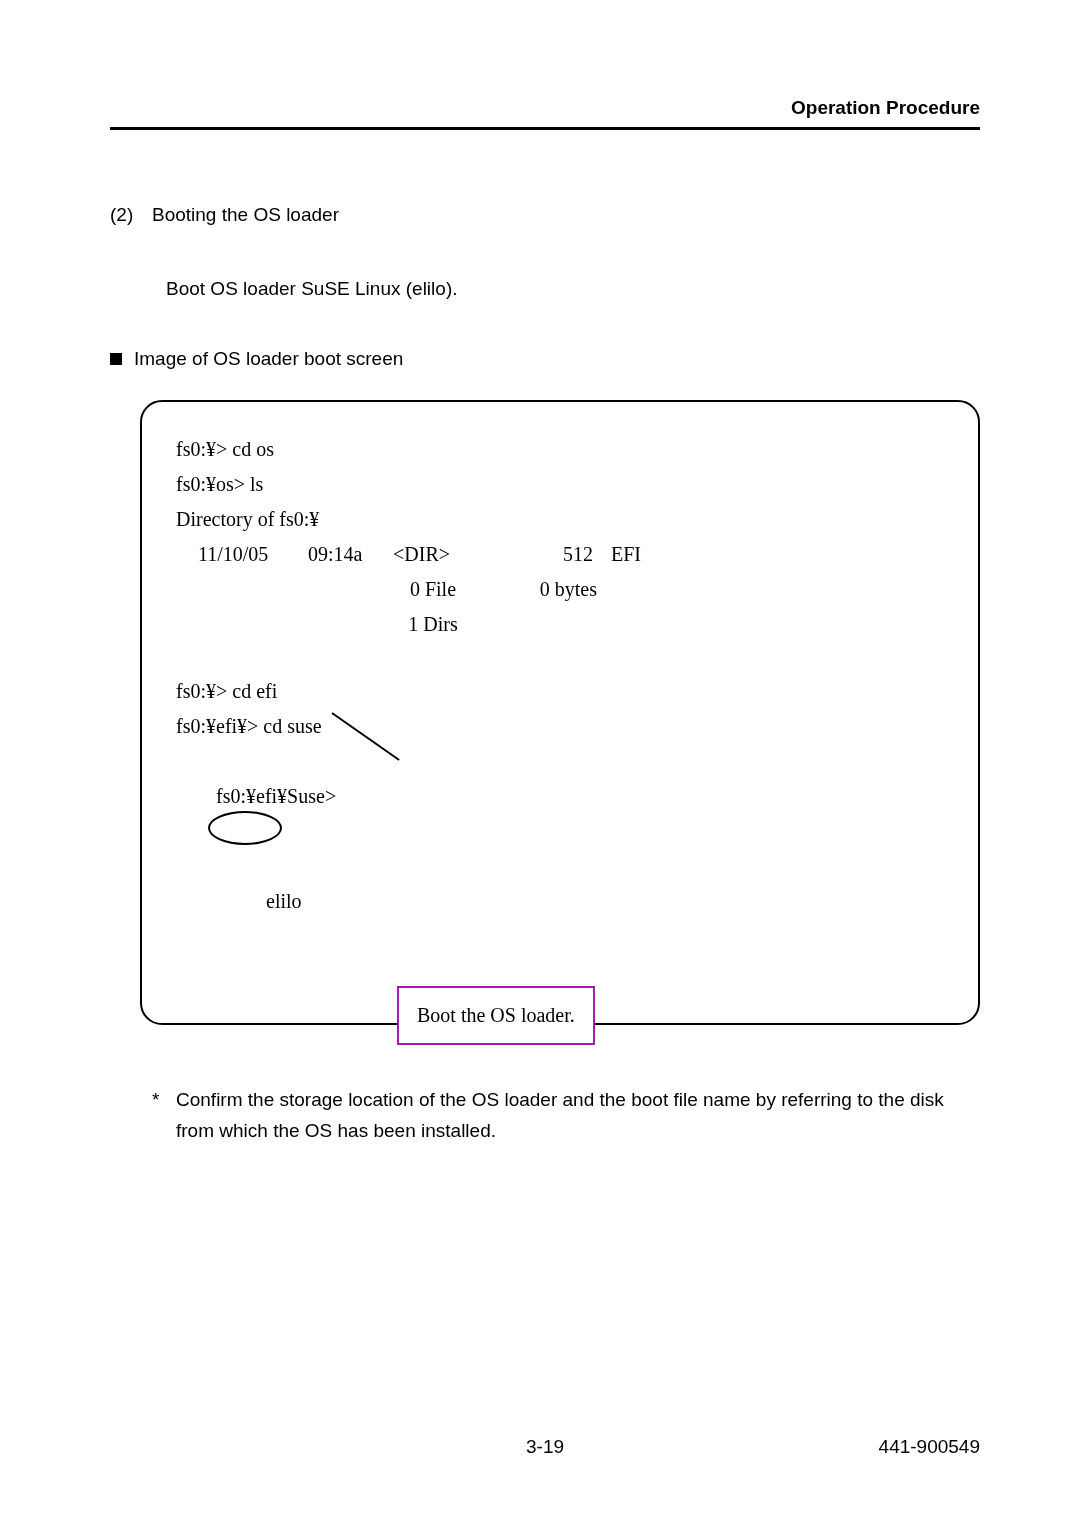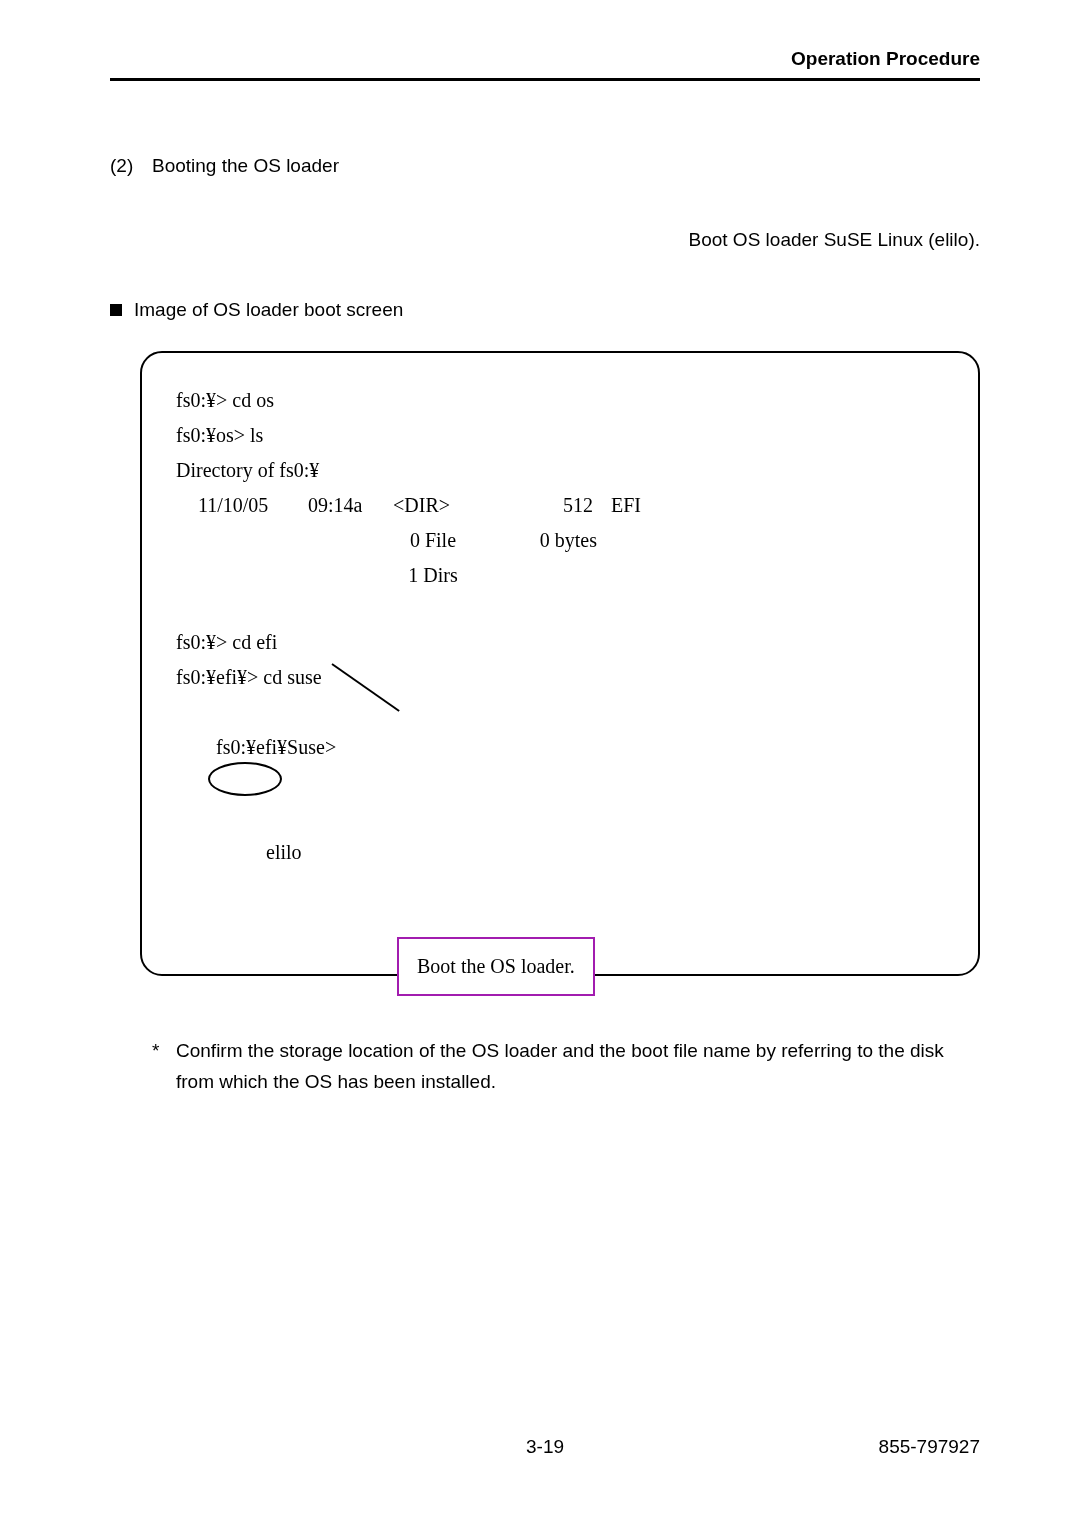--- a/index.html
+++ b/index.html
@@ -6,21 +6,21 @@
     margin: 0;
     padding: 0;
     background: #fff;
     font-family: Arial, Helvetica, sans-serif;
     color: #000;
   }
   .page {
     width: 1080px;
     height: 1528px;
     box-sizing: border-box;
-    padding: 48px 100px 60px 110px;
+    padding: 97px 100px 60px 110px;
     position: relative;
     background: #fff;
   }
   .header-area {
     position: relative;
   }
   .header-title {
     text-align: right;
     font-weight: bold;
     font-size: 19px;
@@ -44,21 +44,20 @@
     gap: 12px;
     margin-bottom: 48px;
   }
   .step-number {
     width: 30px;
   }
   .step-body {
     margin-left: 56px;
     margin-bottom: 48px;
     font-size: 19px;
-    text-align: right;
   }
   .bullet-line {
     display: flex;
     align-items: center;
     gap: 12px;
     font-size: 19px;
     margin-bottom: 30px;
   }
   .square-bullet {
     width: 12px;
@@ -218,16 +217,16 @@
 
     <div class="note-block">
       <span class="note-star">*</span>
       <span>Confirm the storage location of the OS loader and the boot file name by referring to the disk from which the OS has been installed.</span>
     </div>
 
   </div>
 
   <div class="footer">
     <div class="center">3-19</div>
-    <div class="right">855-797927</div>
+    <div class="right">441-900549</div>
   </div>
 
 </div>
 
 </body></html>

